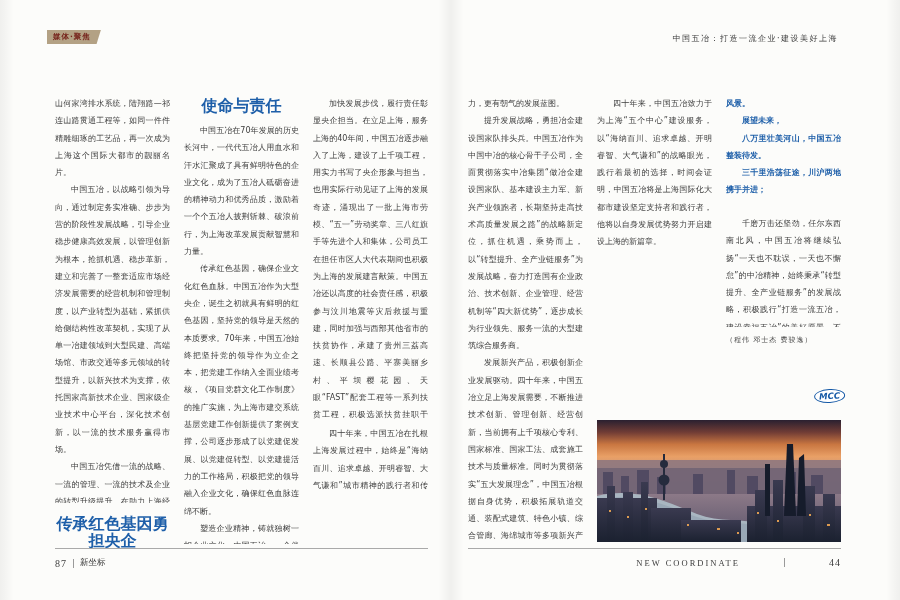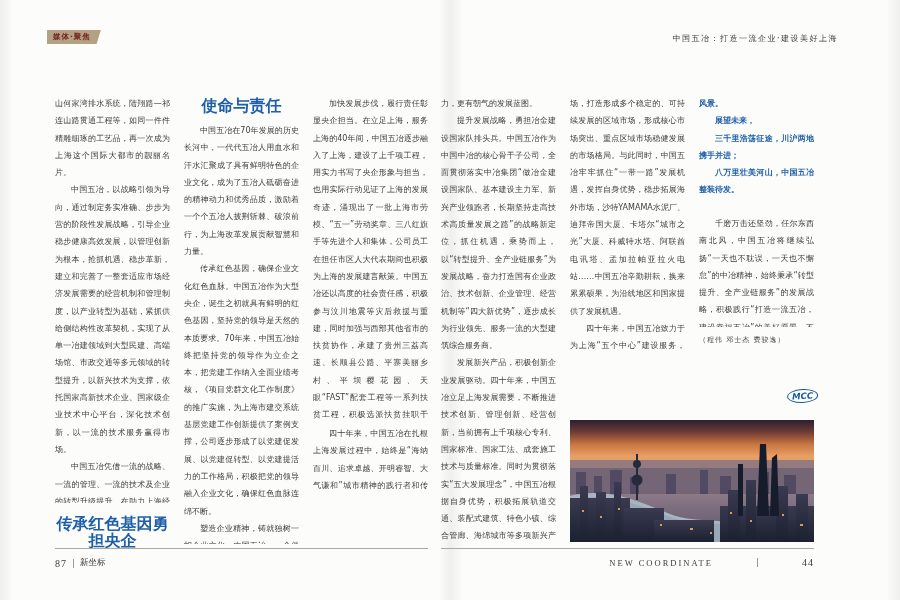--- a/index.html
+++ b/index.html
@@ -17,21 +17,21 @@
   .badge .bar{width:3px;background:#8c2a22;}
   .badge .flag{background:#b3a184;color:#76241c;font-size:7.5px;font-weight:bold;
                line-height:14px;padding:0 10px 0 6px;letter-spacing:1px;
                clip-path:polygon(0 0,100% 0,92% 100%,0 100%);}
   .running-title{position:absolute;right:62px;top:33px;font-size:8px;color:#3b3b3b;
                  letter-spacing:1.5px;text-align:right;}
 
   
   .page{position:absolute;top:95px;width:373px;height:452px;}
   .page-left{left:47px;margin-left:8px;}
-  .page-right{left:441px;}
+  .page-right{left:468px;}
   .cols{display:flex;gap:14px;height:100%;}
   .col{width:115px;flex:0 0 115px;position:relative;}
   .tblock{overflow:hidden;text-align:justify;}
   .tblock p{margin:0;font-size:8px;line-height:17.3px;text-indent:2em;}
   .tblock p.noindent{text-indent:0;}
   h3.bhead{margin:0;color:#1e5fa9;font-size:16px;font-weight:bold;text-align:center;
            line-height:17px;}
   .blue-line{color:#1e5fa9;font-weight:bold;}
   .tblock p.blue-line{text-indent:2em;}
   .tblock p.blue-cont{text-indent:0;}
@@ -111,30 +111,29 @@
       <div class="col">
         <div class="tblock" style="height:452px;">
           <p class="noindent">力，更有朝气的发展蓝图。</p>
           <p>提升发展战略，勇担冶金建设国家队排头兵。中国五冶作为中国中冶的核心骨干子公司，全面贯彻落实中冶集团“做冶金建设国家队、基本建设主力军、新兴产业领跑者，长期坚持走高技术高质量发展之路”的战略新定位，抓住机遇，乘势而上，以“转型提升、全产业链服务”为发展战略，奋力打造国有企业政治、技术创新、企业管理、经营机制等“四大新优势”，逐步成长为行业领先、服务一流的大型建筑综合服务商。</p>
           <p>发展新兴产品，积极创新企业发展驱动。四十年来，中国五冶立足上海发展需要，不断推进技术创新、管理创新、经营创新，当前拥有上千项核心专利、国家标准、国家工法、成套施工技术与质量标准。同时为贯彻落实“五大发展理念”，中国五冶根据自身优势，积极拓展轨道交通、装配式建筑、特色小镇、综合管廊、海绵城市等多项新兴产品，加快相关技术储备和商业模式的打造，并已经在部分产品领域取得成就，多次与华东理工大学等多所高校开展特色小镇高峰论坛，与业内优势资源达成了一系列战略合作。</p>
 
         </div>
       </div>
       <div class="col">
         <div class="tblock" style="height:262px;">
-          <p class="noindent">场，打造形成多个稳定的、可持续发展的区域市场，形成核心市场突出、重点区域市场稳健发展的市场格局。与此同时，中国五冶牢牢抓住“一带一路”发展机遇，发挥自身优势，稳步拓展海外市场，沙特YAMAMA水泥厂、迪拜帝国大厦、卡塔尔“城市之光”大厦、科威特水塔、阿联酋电讯塔、孟加拉帕亚拉火电站……中国五冶辛勤耕耘，换来累累硕果，为沿线地区和国家提供了发展机遇。</p>
           <p>四十年来，中国五冶致力于为上海“五个中心”建设服务，以“海纳百川、追求卓越、开明睿智、大气谦和”的战略眼光，践行着最初的选择，时间会证明，中国五冶将是上海国际化大都市建设坚定支持者和践行者，他将以自身发展优势努力开启建设上海的新篇章。</p>
         </div>
       </div>
       <div class="col">
         <div class="tblock" style="height:120px;">
           <p class="blue-line blue-cont">风景。</p>
           <p class="blue-line">展望未来，</p>
+          <p class="blue-line">八万里壮美河山，中国五冶整装待发。</p>
           <p class="blue-line">三千里浩荡征途，川沪两地携手并进；</p>
-          <p class="blue-line">八万里壮美河山，中国五冶整装待发。</p>
         </div>
         <div class="tblock" style="height:112px;">
           <p>千磨万击还坚劲，任尔东西南北风，中国五冶将继续弘扬“一天也不耽误，一天也不懈怠”的中冶精神，始终秉承“转型提升、全产业链服务”的发展战略，积极践行“打造一流五冶，建设幸福五冶”的美好愿景、不忘初心、砥砺前行、勇于创新、锐意进取、为加快上海建设卓越的全球城市和具有世界影响力的社会主义现代化国际大都市贡献智慧和力量。</p>
         </div>
         <div class="attribution">（程伟 邓士杰 费骏逸）</div>
       </div>
     </div>
 
     <div class="mcc-logo">
       <span>MCC</span>

